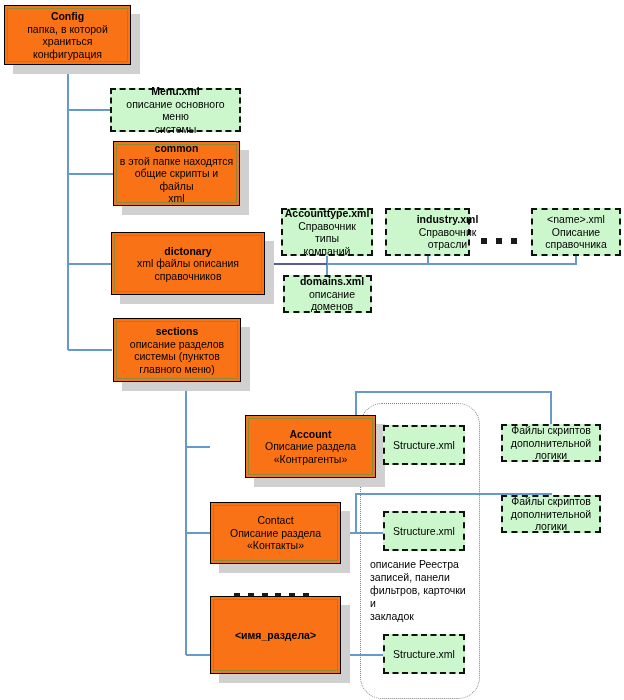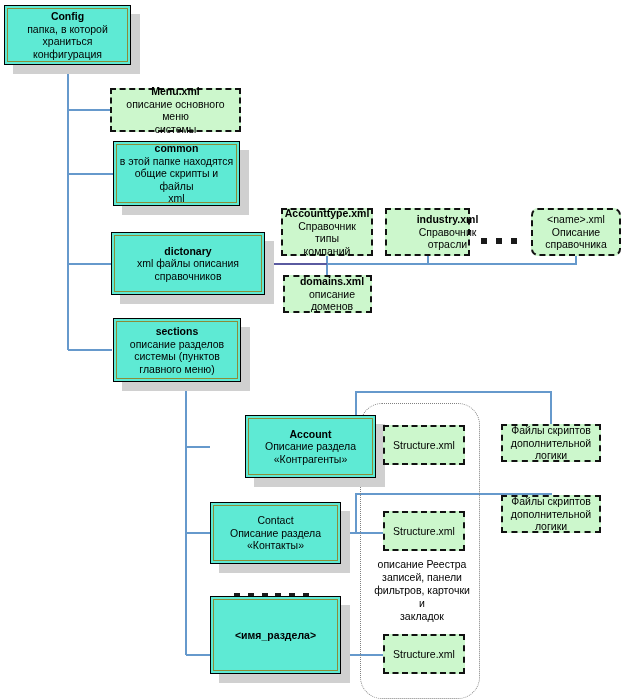--- a/index.html
+++ b/index.html
@@ -30,21 +30,21 @@
     font-size:10.5px;
     color:#000;
     padding:2px 3px;
   }
   .node .title{font-weight:bold;}
   .node .title.plain{font-weight:normal;}
   .node .desc{font-weight:normal;}
 
   
   .folder{
-    background:#5eead4;
+    background:#f97316;
     border:1px solid #000000;
     box-shadow:9px 9px 0 0 #d0d0d0;
   }
   .folder .inner-rule{
     position:absolute;left:2px;top:2px;right:2px;bottom:2px;
     border:1px solid #8c8c38;
     pointer-events:none;
   }
 
   
@@ -165,21 +165,21 @@
     <div class="desc">Справочник типы</div>
     <div class="desc">компаний</div>
   </div>
 
   <div class="node file" style="left:385px;top:208px;width:85px;height:48px;padding-left:43px;">
     <div class="title">industry.xml</div>
     <div class="desc">Справочник</div>
     <div class="desc">отрасли</div>
   </div>
 
-  <div class="node file" style="left:531px;top:208px;width:90px;height:48px;border-radius:7px;">
+  <div class="node file" style="left:531px;top:208px;width:90px;height:48px;">
     <div class="title plain">&lt;name&gt;.xml</div>
     <div class="desc">Описание</div>
     <div class="desc">справочника</div>
   </div>
 
   <div class="node file" style="left:283px;top:275px;width:89px;height:38px;padding-left:12px;">
     <div class="title">domains.xml</div>
     <div class="desc">описание</div>
     <div class="desc">доменов</div>
   </div>
@@ -223,21 +223,21 @@
   </div>
 
   <div class="node file" style="left:383px;top:511px;width:82px;height:40px;">
     <div class="title plain">Structure.xml</div>
   </div>
 
   <div class="node file" style="left:383px;top:634px;width:82px;height:40px;">
     <div class="title plain">Structure.xml</div>
   </div>
 
-  <div class="group-note" style="left:370px;top:558px;width:104px;text-align:center;">
+  <div class="group-note" style="left:370px;top:558px;width:104px;">
     <div>описание Реестра</div>
     <div>записей, панели</div>
     <div>фильтров, карточки и</div>
     <div>закладок</div>
   </div>
 
   <div class="node file" style="left:501px;top:424px;width:100px;height:38px;">
     <div class="title plain">Файлы скриптов</div>
     <div class="desc">дополнительной</div>
     <div class="desc">логики</div>

